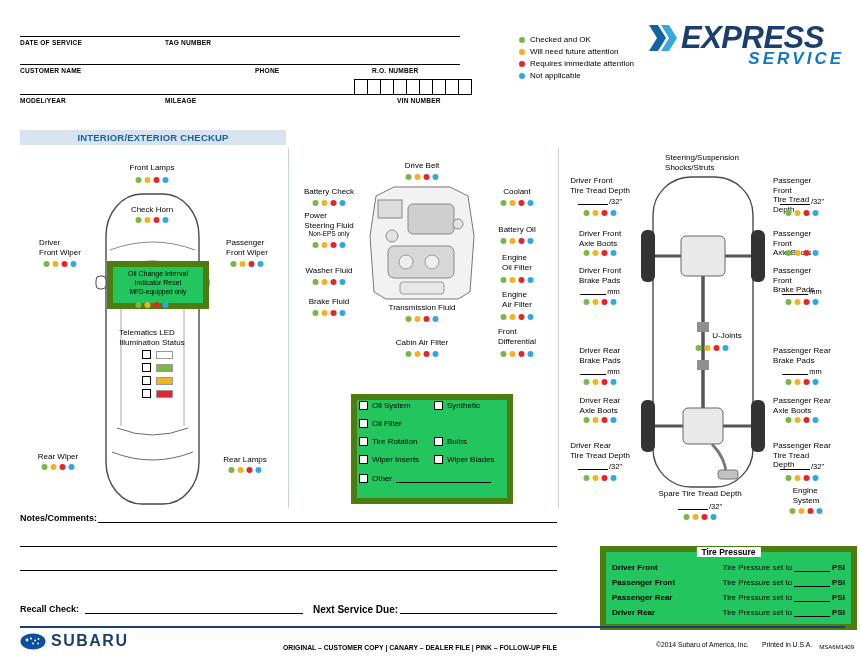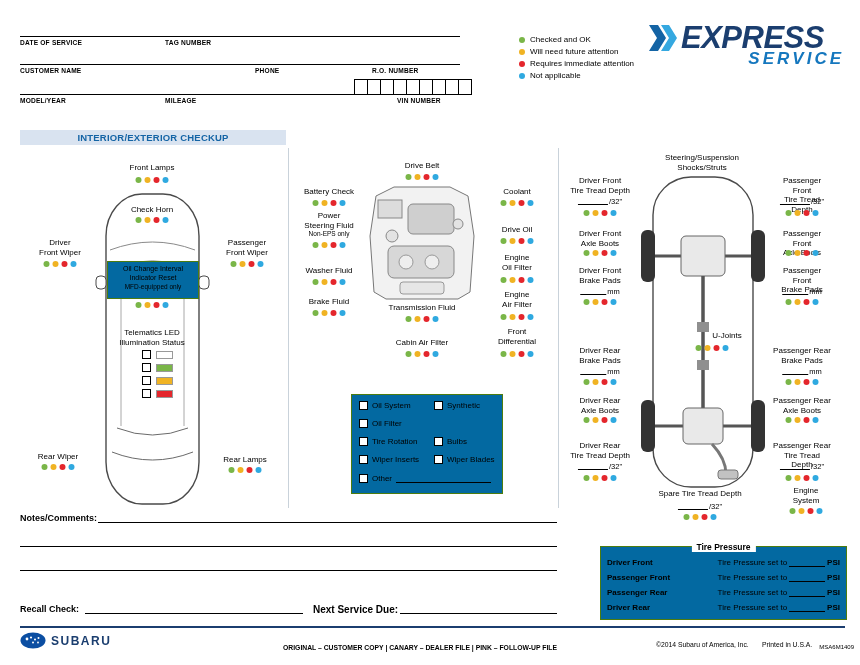--- a/index.html
+++ b/index.html
@@ -1,48 +1,48 @@
 <!DOCTYPE html>
 <html style="--green: #7AB648; --yellow: #F0B323; --red: #E4262C; --blue: #2FA9E0; --navy: #1B3E6F; --header-bg: #D9E3F0; --header-text: #1464A5;"><head>
 <meta charset="utf-8">
 <style>
   html,body{margin:0;padding:0;background:#fff}
   .page{position:relative;width:860px;height:665px;background:#fff;overflow:hidden;
         font-family:"Liberation Sans","DejaVu Sans",sans-serif;color:#000}
   .abs{position:absolute}
   .ctr{transform:translateX(-50%)}
-  .lbl{font-size:8px;line-height:1.2;text-align:center;white-space:pre-line}
+  .lbl{font-size:8px;line-height:1.2;white-space:pre-line}
   .note{font-size:6.5px;text-align:center;white-space:pre-line}
   .fieldlbl{font-size:6.6px;font-weight:bold;letter-spacing:.2px}
   .hline{position:absolute;border-top:1px solid #000;height:0}
   .dots{display:flex;gap:3px}
   .dot{width:6px;height:6px;border-radius:50%;display:inline-block}
   .sechdr{position:absolute;height:15px;background:var(--header-bg);color:var(--header-text);
           font-weight:bold;font-size:9.5px;text-align:center;line-height:15px;letter-spacing:.2px}
   .vdiv{position:absolute;width:1px;background:#c9d2da}
   .blank{display:inline-block;border-bottom:1px solid #000;height:9px}
   .blankrow{display:flex;align-items:flex-end;justify-content:center;font-size:7.5px;line-height:1;gap:1px}
   .cb{display:inline-block;width:7px;height:7px;border:1px solid #000;background:#fff;flex:none}
   .cbitem{position:absolute;display:flex;align-items:center;gap:4px;font-size:8px}
-  .box{position:absolute;border:1px solid #4d7c0f;background:#0369a1}
+  .box{position:absolute;border:6px solid #4d7c0f;background:#22c55e}
   .legend-item{position:absolute;display:flex;align-items:center;gap:5px;font-size:8px}
   .led{display:inline-block;width:15px;height:6px;border:1px solid #999}
   .tel-row{position:absolute;display:flex;align-items:center;gap:5px}
   .comb{position:absolute;display:flex}
   .comb-cell{width:12px;height:14px;border:1px solid #000;margin-left:-1px;background:#fff}
   .tp-row{position:absolute;display:flex;justify-content:space-between;align-items:flex-end;font-size:8px}
   .tp-label{font-weight:bold}
   .tp-set{display:flex;align-items:flex-end;gap:2px}
   .bold{font-weight:bold}
   .oilbox{font-size:7px;text-align:center;line-height:1.25;padding-top:3px;white-space:pre-line}
   .logo-top{display:flex;align-items:center;gap:3px;justify-content:flex-start}
   .logo-express{font-size:31px;font-weight:bold;font-style:italic;color:var(--navy);line-height:1;letter-spacing:-.5px}
   .logo-service{font-size:17px;font-weight:bold;font-style:italic;color:#1577BE;letter-spacing:3px;text-align:right;margin-top:-4px;padding-right:4px}
   .footer-small{font-size:6.8px}
-  .brand-text{font-size:12px;font-weight:bold;color:var(--navy);letter-spacing:1.5px}
+  .brand-text{font-size:16px;font-weight:bold;color:var(--navy);letter-spacing:1.5px}
 </style>
 </head>
 <body>
 
 <div class="page">
 
   <div class="hline" style="left:20px;top:36px;width:440px"></div>
   <div class="abs fieldlbl" style="left:20px;top:39px">DATE OF SERVICE</div>
   <div class="abs fieldlbl" style="left:165px;top:39px">TAG NUMBER</div>
 
@@ -239,21 +239,21 @@
   <div class="abs ctr lbl" style="left:329px;top:211px">Power
 Steering Fluid</div>
   <div class="abs ctr note" style="left:329px;top:230px">Non-EPS only</div>
   <div class="dots abs ctr" style="left:329px;top:242px">
       <span class="dot" style="background: rgb(122, 182, 72);"></span>
       <span class="dot" style="background: rgb(240, 179, 35);"></span>
       <span class="dot" style="background: rgb(228, 38, 44);"></span>
       <span class="dot" style="background: rgb(47, 169, 224);"></span>
     </div>
 
-  <div class="abs ctr lbl" style="left:517px;top:225px">Drive Oil</div>
+  <div class="abs ctr lbl" style="left:517px;top:225px">Battery Oil</div>
   <div class="dots abs ctr" style="left:517px;top:238px">
       <span class="dot" style="background: rgb(122, 182, 72);"></span>
       <span class="dot" style="background: rgb(240, 179, 35);"></span>
       <span class="dot" style="background: rgb(228, 38, 44);"></span>
       <span class="dot" style="background: rgb(47, 169, 224);"></span>
     </div>
 
   <div class="abs ctr lbl" style="left:329px;top:266px">Washer Fluid</div>
   <div class="dots abs ctr" style="left:329px;top:279px">
       <span class="dot" style="background: rgb(122, 182, 72);"></span>

